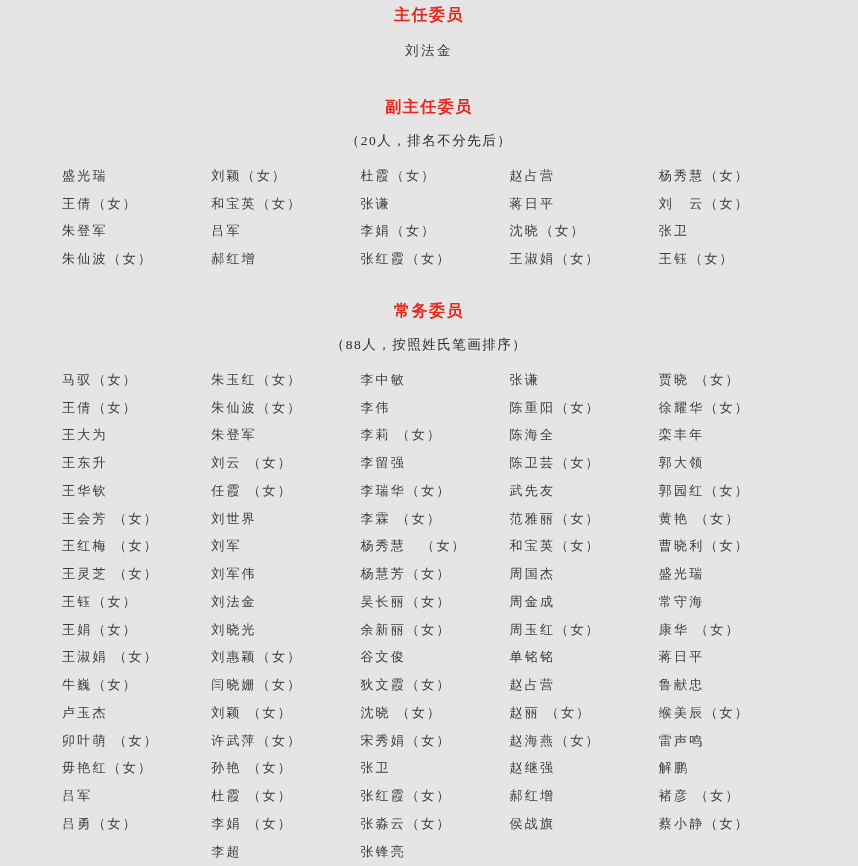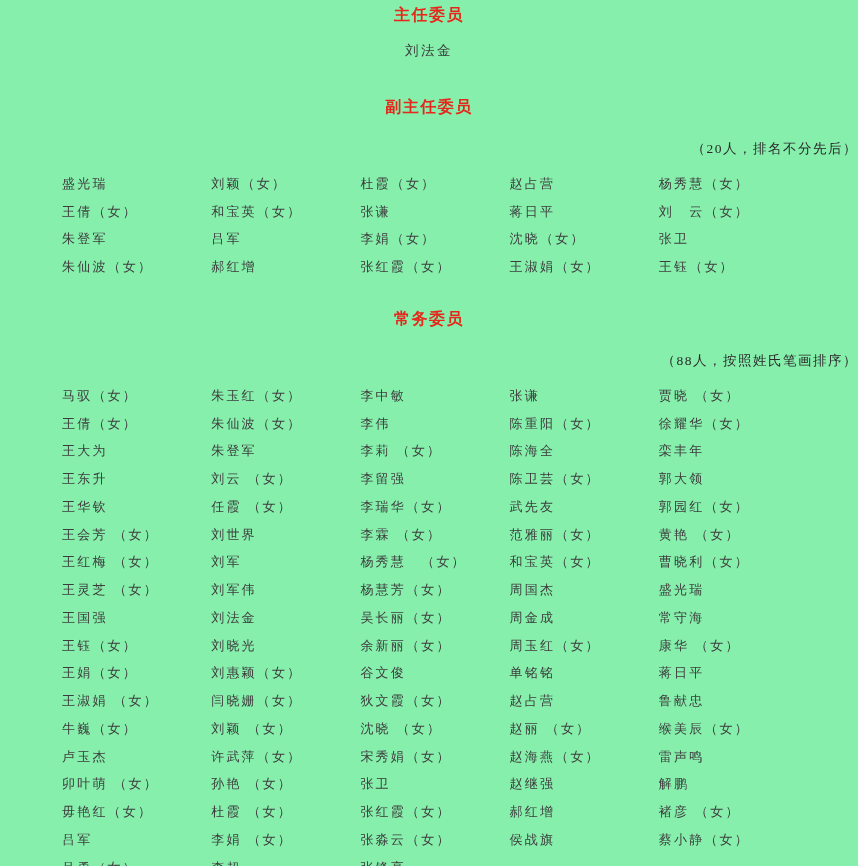--- a/index.html
+++ b/index.html
@@ -1,33 +1,33 @@
 <!DOCTYPE html>
 <html style="--accent: #e5281b; --ink: #3d3d3d;"><head>
 <meta charset="utf-8">
 <style>
   :root { --accent:#e5281b; --ink:#3d3d3d; }
   * { margin:0; padding:0; box-sizing:border-box; }
   html,body { background:#ffffff; }
   .page {
-    width:858px; height:866px; margin:0 auto; background:#86efac;
+    width:858px; height:866px; margin:0 auto; background:#e5e5e5;
     font-family:"Liberation Sans", sans-serif; color:var(--ink);
     padding-top:5px; overflow:hidden;
   }
   .sec-title {
     text-align:center; font-weight:bold; font-size:16px;
     color:var(--accent); letter-spacing:1.5px;
   }
   .director-name {
     text-align:center; font-size:13.5px; letter-spacing:2.5px;
     color:var(--ink); margin-top:16px;
   }
   .sec-note {
-    text-align:right; font-family:"Liberation Serif", serif;
-    font-size:13.5px; color:#2a2a2a; letter-spacing:1.5px; margin-top:22px;
+    text-align:center; font-family:"Liberation Serif", serif;
+    font-size:13.5px; color:#2a2a2a; letter-spacing:1.5px; margin-top:14px;
   }
   .deputy-title   { margin-top:37px; }
   .standing-title { margin-top:28px; }
   .members-grid {
     display:grid; grid-template-columns:repeat(5, 1fr);
     margin:12px 50px 0 62px;
   }
   .member-col { display:flex; flex-direction:column; }
   .cell {
     height:27.75px; display:flex; align-items:center;
@@ -83,21 +83,20 @@
   <div class="members-grid">
     <div class="member-col">
         <div class="cell">马驭（女）</div>
         <div class="cell">王倩（女）</div>
         <div class="cell">王大为</div>
         <div class="cell">王东升</div>
         <div class="cell">王华钦</div>
         <div class="cell">王会芳 （女）</div>
         <div class="cell">王红梅 （女）</div>
         <div class="cell">王灵芝 （女）</div>
-        <div class="cell">王国强</div>
         <div class="cell">王钰（女）</div>
         <div class="cell">王娟（女）</div>
         <div class="cell">王淑娟 （女）</div>
         <div class="cell">牛巍（女）</div>
         <div class="cell">卢玉杰</div>
         <div class="cell">卯叶萌 （女）</div>
         <div class="cell">毋艳红（女）</div>
         <div class="cell">吕军</div>
         <div class="cell">吕勇（女）</div>
       </div>

